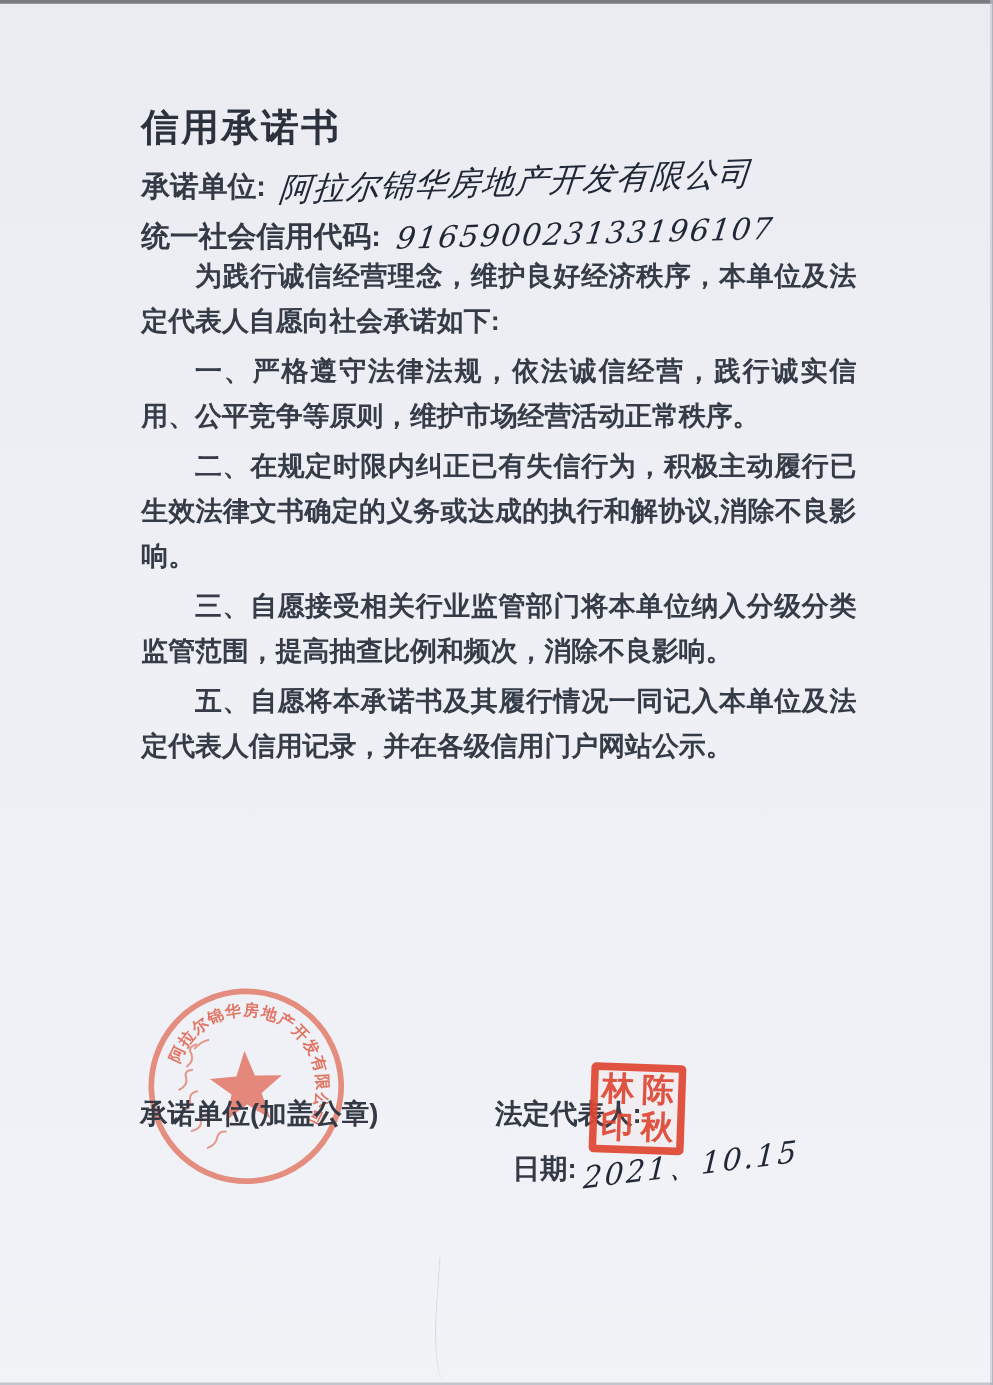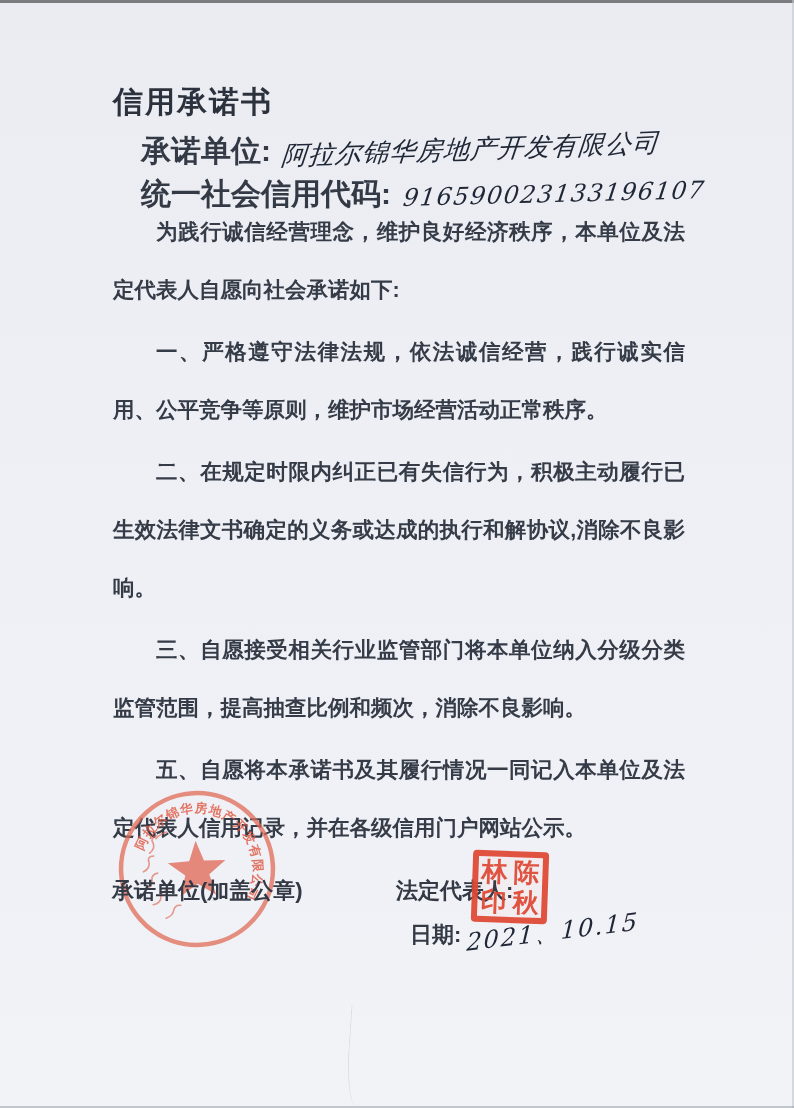--- a/index.html
+++ b/index.html
@@ -25,21 +25,21 @@
 
   .title {
     position:absolute; top:82px; left:113px; width:572px;
     margin:0; text-align:left;
     font-size:30px; font-weight:bold; letter-spacing:2px; color:#2c323d;
   }
 
   .field-row { position:absolute; left:113px; white-space:nowrap; }
   .row-unit { top:131px; }
   .row-code { top:174px; }
-  .field-label { font-size:30px; font-weight:bold; color:#333a45;margin-left:28px; }
+  .field-label { font-size:23px; font-weight:bold; color:#333a45; }
 
   .handwriting {
     font-family:"DejaVu Serif",cursive;
     font-style:italic; color:#202837;
     display:inline-block;
   }
   .hw-unit {
     font-size:26px; letter-spacing:1px; margin-left:10px;
     transform:rotate(-2deg) skewX(-7deg) translateY(-3px);
   }
@@ -48,21 +48,21 @@
     transform:rotate(-1.5deg) skewX(-9deg) translateY(-2px);
   }
   .hw-date {
     position:absolute; left:466px; top:916px;
     font-size:24px; letter-spacing:2px;
     transform:rotate(-7deg) skewX(-10deg);
   }
 
   .body-text {
     position:absolute; top:203px; left:113px; width:572px;
-    font-size:21.5px; font-weight:600; line-height:58px;
+    font-size:21.5px; font-weight:600; line-height:36px;
     text-align:justify; color:#353c48;
   }
   .body-text p { margin:0 0 4px 0; text-indent:2em; }
 
   .footer-label { position:absolute; font-size:22px; font-weight:bold; color:#333a45; white-space:nowrap; }
   .lbl-unit-seal { left:112px; top:876px; }
   .lbl-legal-rep { left:372px; top:876px;margin-left:24px; }
   .lbl-date      { left:410px; top:920px; }
 
   

